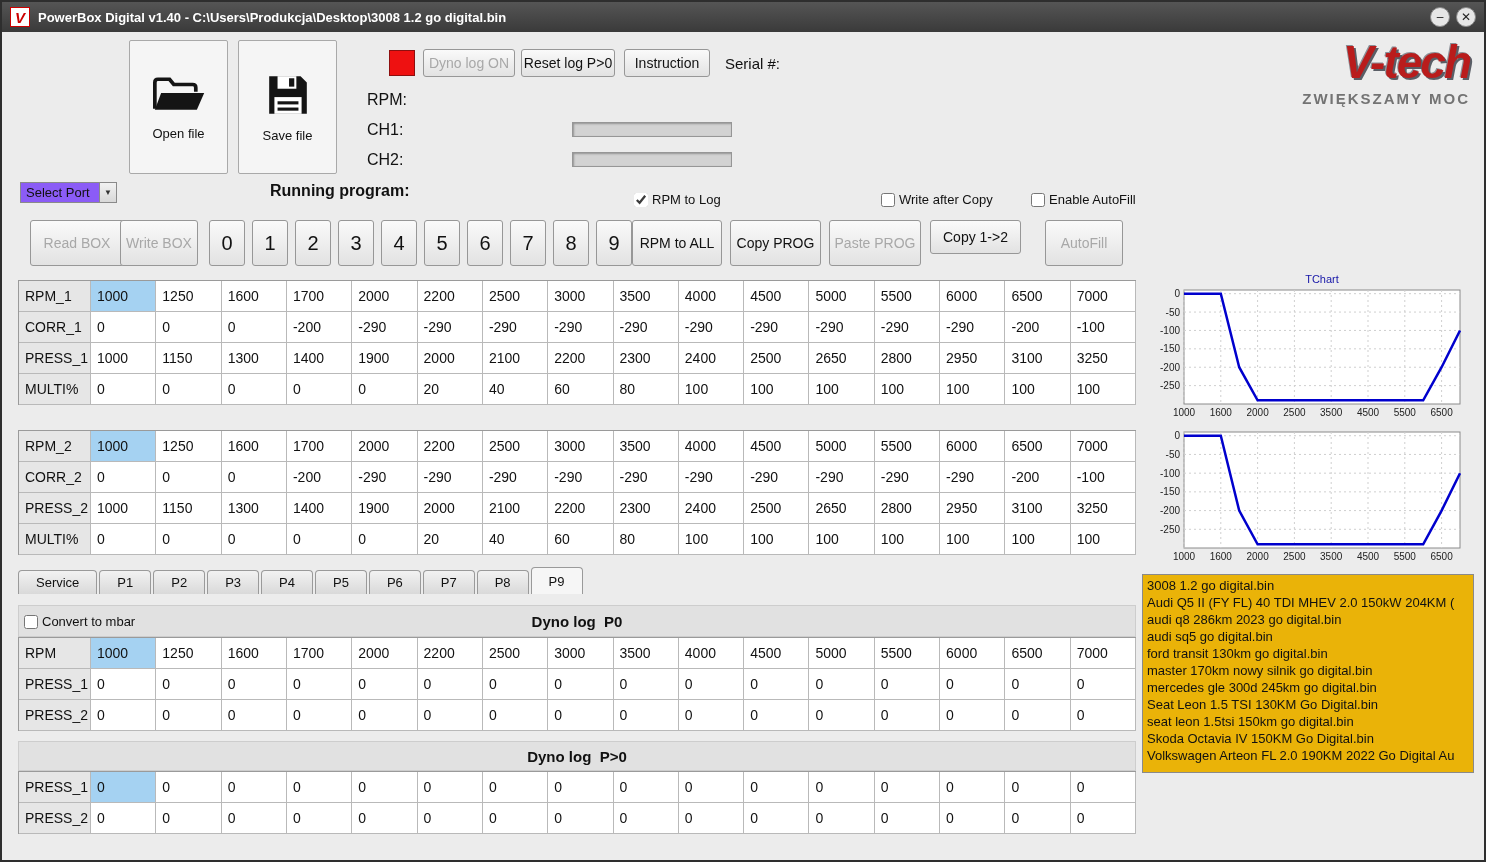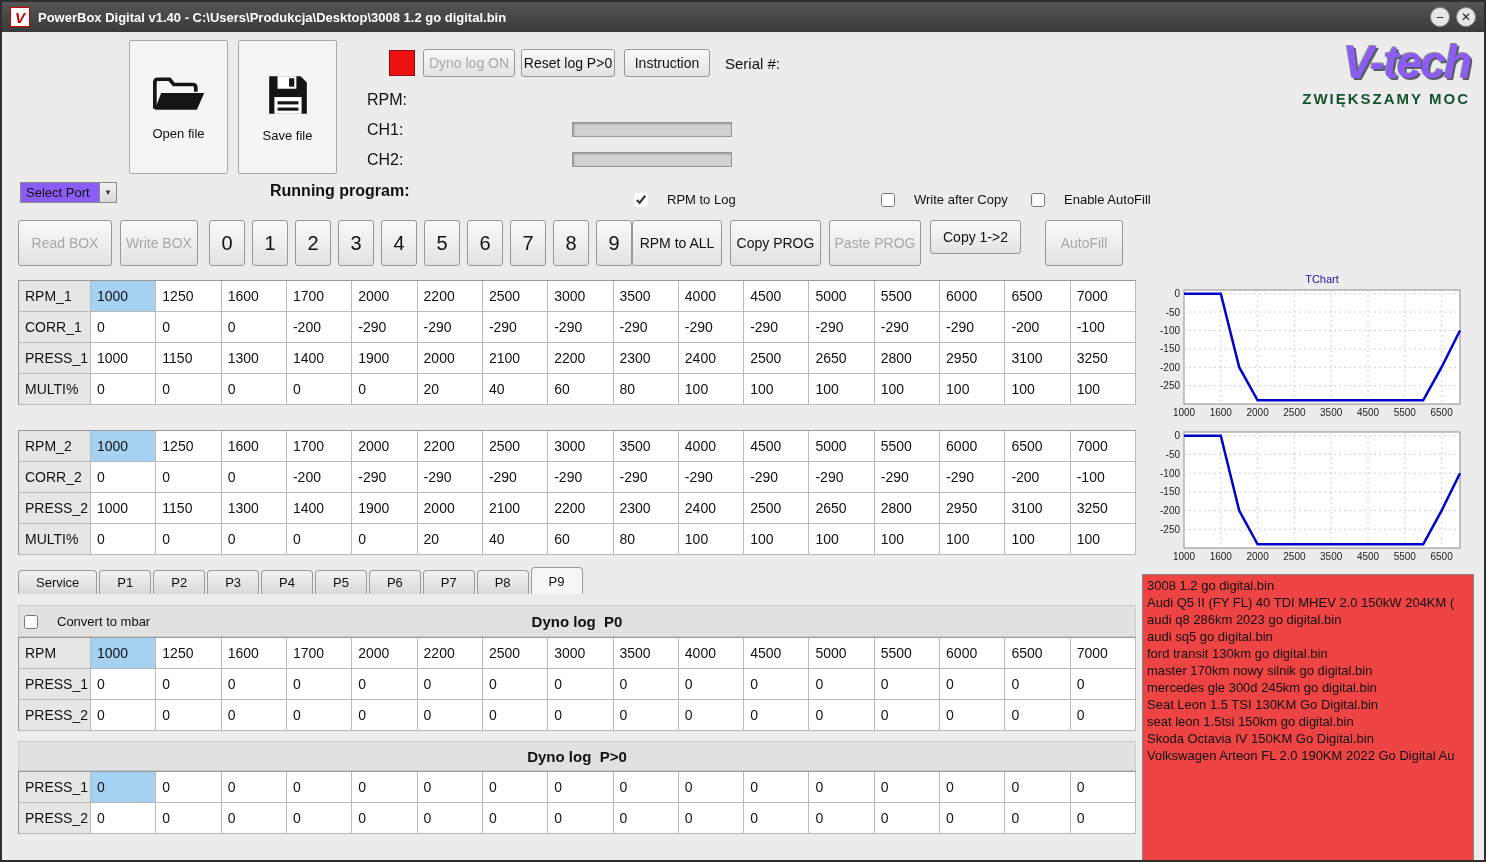--- a/index.html
+++ b/index.html
@@ -22,33 +22,33 @@
   .btn.dis { color:#a8a8a8; }
   .bigbtn { position:absolute; top:38px; width:99px; height:134px; background:#f5f5f5; border:1px solid #a9a9a9;
     border-radius:2px; display:flex; flex-direction:column; align-items:center; justify-content:center; gap:10px; cursor:pointer; }
   .bigbtn .blabel { font-size:13px; color:#111; }
   .bigbtn .blabel.gray { color:#9a9a9a; }
   .red-sq { background:#ee1111; border:1px solid #8d0f0f; }
   .conn-ind { position:absolute; left:8px; top:8px; width:19px; height:19px; }
   .pbar { position:absolute; width:160px; height:15px; background:#d2d2d2; border:1px solid #969696;
     box-shadow:inset 1px 1px 2px rgba(0,0,0,.3); }
   .lbl { position:absolute; font-size:16px; color:#111; }
-  .chk { position:absolute; display:flex; align-items:center; gap:19px; font-size:13px; color:#111; cursor:pointer; }
+  .chk { position:absolute; display:flex; align-items:center; gap:4px; font-size:13px; color:#111; cursor:pointer; }
   .chk input { width:14px; height:14px; accent-color:#ffffff; }
   .selectbox { position:absolute; left:18px; top:180px; width:97px; height:21px; background:#8b5cf6;
     border:1px solid #8a8a8a; display:flex; align-items:center; font-size:13px; cursor:pointer; }
   .selectbox .sel-text { flex:1; padding-left:5px; color:#111; }
   .selectbox .sel-arrow { width:17px; height:100%; background:linear-gradient(#f2f2f2,#d8d8d8);
     border-left:1px solid #8a8a8a; font-size:8px; display:flex; align-items:center; justify-content:center; color:#333; }
 
   
   .brand { position:absolute; left:1240px; top:36px; width:228px; text-align:right; }
-  .brand-logo { font-size:46px; font-weight:bold; font-style:italic; color:#8b5cf6;
+  .brand-logo { font-size:46px; font-weight:bold; font-style:italic; color:#b91c1c;
     text-shadow:2px 2px 0 #5a5e66, -1px -1px 0 #8b9097; letter-spacing:-2px; line-height:1.05; }
-  .brand-slogan { font-size:15px; font-weight:bold; color:#14532d; letter-spacing:2px; margin-top:4px; }
+  .brand-slogan { font-size:15px; font-weight:bold; color:#737373; letter-spacing:2px; margin-top:4px; }
 
   
   .ptable { position:absolute; left:16px; width:1118px; background:#ef4444;
     border-top:1px solid #9a9a9a; border-left:1px solid #9a9a9a; }
   .trow { display:flex; height:31px; }
   .tc { border-right:1px solid #b9b9b9; border-bottom:1px solid #b9b9b9; display:flex; align-items:center;
     padding-left:6px; font-size:14px; color:#111; overflow:hidden; }
   .tlabel { width:72px; flex:0 0 72px; background:#e6e6e6; }
   .tcell { flex:1; background:#ffffff; }
   .tcell.hl { background:#a5d2f2; }
@@ -60,21 +60,21 @@
     border-radius:4px 4px 0 0; margin-right:2px; cursor:pointer; }
   .tab.active { background:#f6f6f6; height:27px; }
 
   
   .band { position:absolute; left:16px; width:1118px; background:#e1e1e1; border:1px solid #cdcdcd; }
   .band-title { position:absolute; left:0; right:0; text-align:center; font-size:15px; font-weight:bold;
     color:#111; white-space:pre; top:50%; transform:translateY(-50%); }
 
   
   .chart { position:absolute; left:1146px; width:320px; background:#ececec; }
-  .filelist { position:absolute; left:1140px; top:572px; width:332px; height:288px; background:#ef4444;
+  .filelist { position:absolute; left:1140px; top:572px; width:332px; height:199px; background:#eab308;
     border:1px solid #8a8a8a; overflow:hidden; padding:2px 0; }
   .file-item { font-size:13px; color:#111; line-height:17px; padding:0 4px; white-space:nowrap; cursor:pointer; }
 
   .digit-row { position:absolute; left:207px; top:218px; display:flex; gap:7px; }
   .digit-row .digit { position:static; width:36px; height:46px; font-size:20px; }
 </style>
 </head>
 <body>
 
 <div class="window">
@@ -138,21 +138,21 @@
   <label class="chk" style="left:1029px;top:190px">
     <input type="checkbox" style="">
     <span>Enable AutoFill</span>
   </label>
 
   <div class="brand">
     <div class="brand-logo">V-tech</div>
     <div class="brand-slogan">ZWIĘKSZAMY MOC</div>
   </div>
 
-  <button class="btn dis" style="left:16px;top:218px;width:94px;height:46px">Read BOX</button>
+  <button class="btn dis" style="left:28px;top:218px;width:94px;height:46px">Read BOX</button>
   <button class="btn dis" style="left:118px;top:218px;width:78px;height:46px">Write BOX</button>
   <div class="digit-row">
       <button class="btn digit">0</button>
       <button class="btn digit">1</button>
       <button class="btn digit">2</button>
       <button class="btn digit">3</button>
       <button class="btn digit">4</button>
       <button class="btn digit">5</button>
       <button class="btn digit">6</button>
       <button class="btn digit">7</button>

